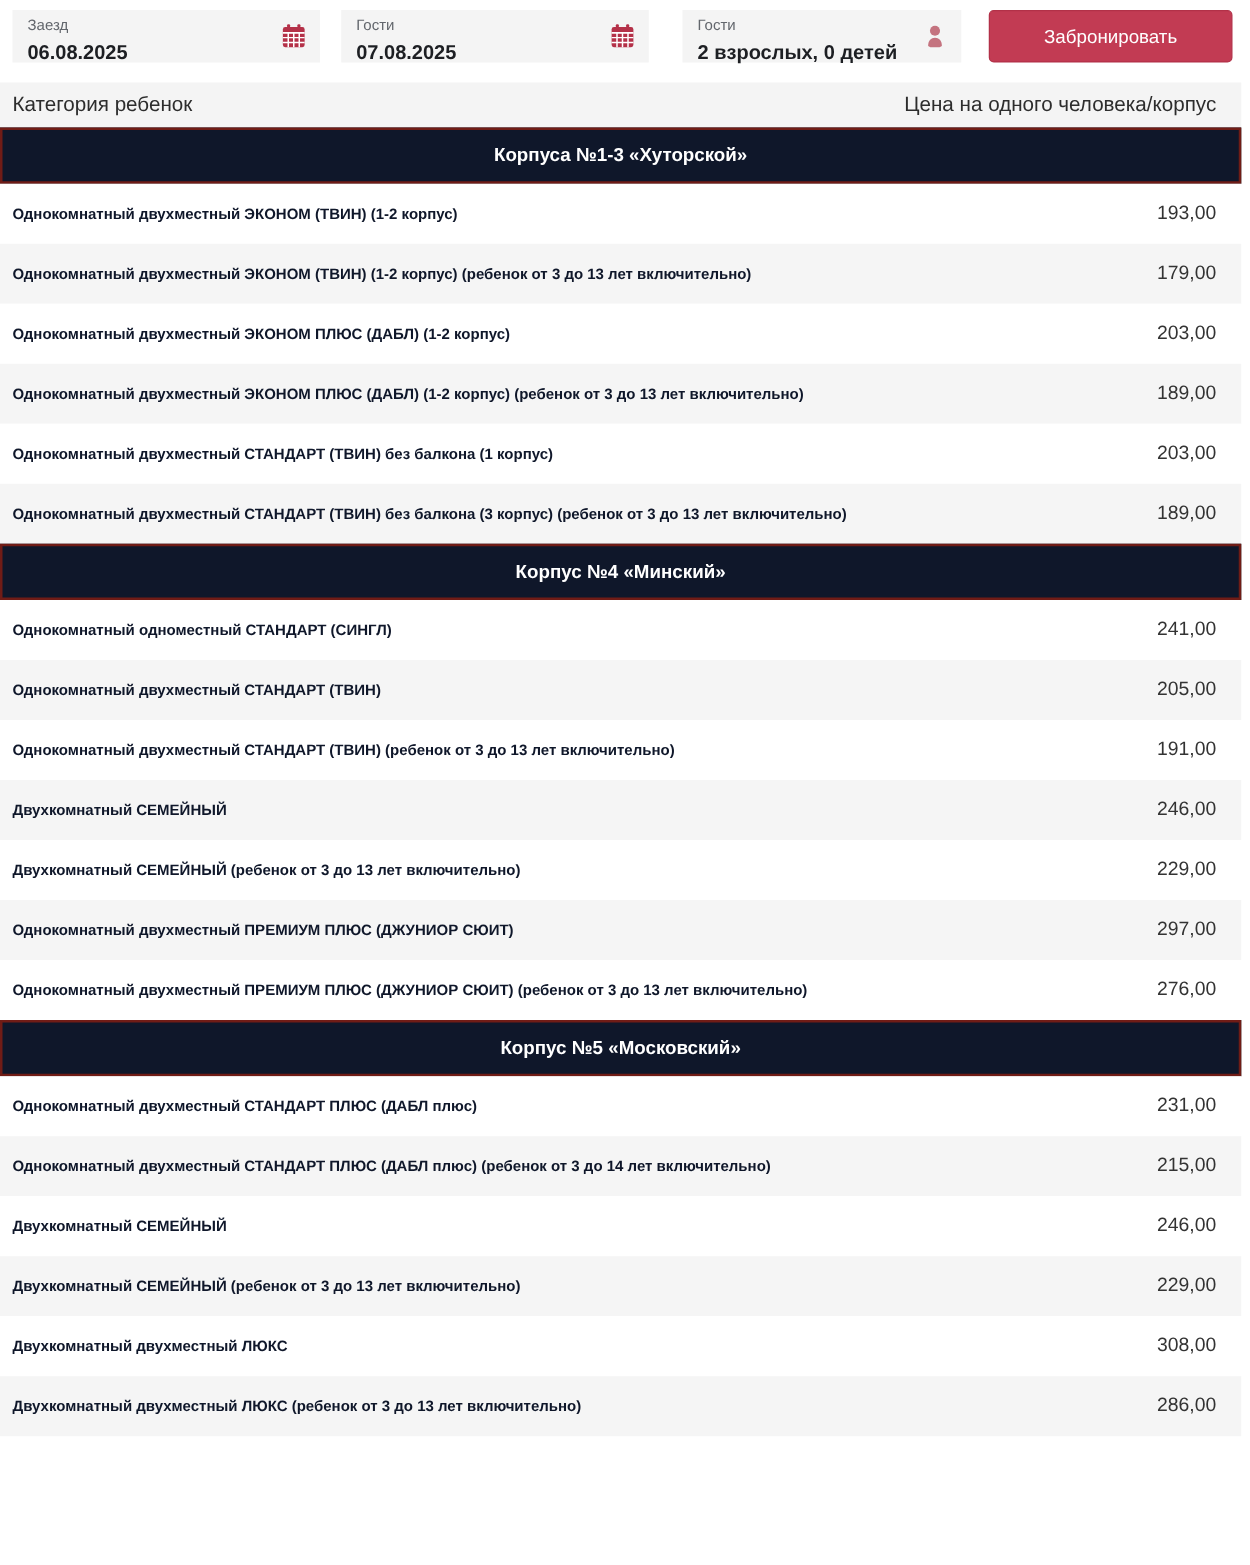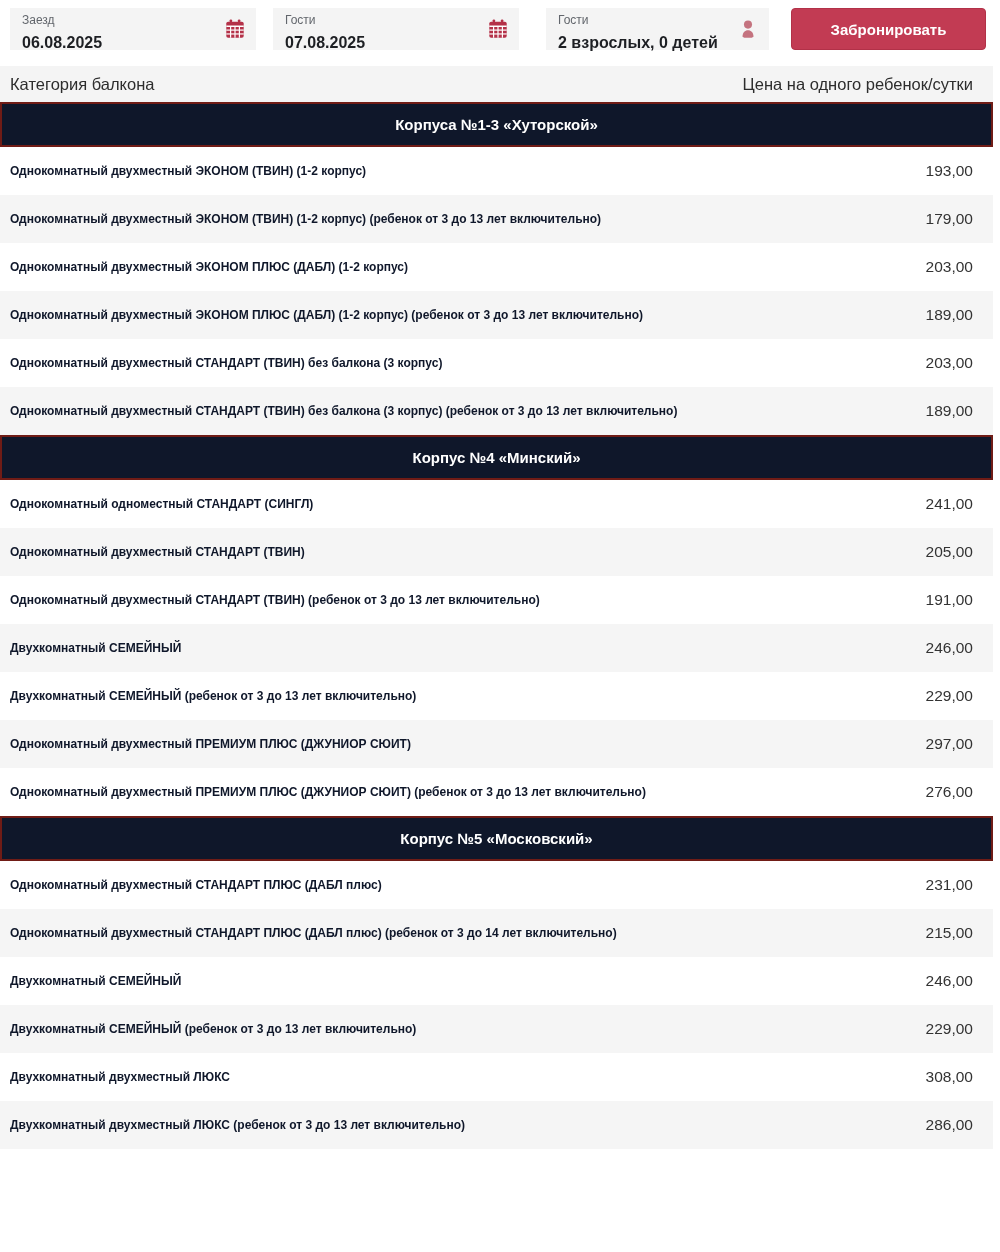--- a/index.html
+++ b/index.html
@@ -55,21 +55,21 @@
   }
   .book-btn {
     width: 195px;
     height: 42px;
     background: #c23b53;
     border: 1px solid #b23148;
     border-radius: 4px;
     color: #ffffff;
     font-family: "Liberation Sans", "DejaVu Sans", sans-serif;
     font-size: 15px;
-    font-weight: 700;
+    font-weight: 400;
     cursor: pointer;
   }
   
   .table-header {
     margin-top: 16px;
     width: 993px;
     height: 36px;
     box-sizing: border-box;
     background: #f4f4f4;
     display: flex;
@@ -167,22 +167,22 @@
         <circle cx="12" cy="7.2" r="4.4" fill="#c4737f"></circle>
         <path d="M6 20.5 C6 15.8 8.6 13.4 12 13.4 C15.4 13.4 18 15.8 18 20.5 L16 21.5 L8 21.5 Z" fill="#c4737f"></path>
       </svg>
     </span>
   </div>
 
   <button class="book-btn">Забронировать</button>
 </div>
 
 <div class="table-header">
-  <span>Категория балкона</span>
-  <span>Цена на одного ребенок/сутки</span>
+  <span>Категория ребенок</span>
+  <span>Цена на одного человека/корпус</span>
 </div>
 
 <div id="sections">
   <div class="section">
     <div class="section-band">
       <span class="band-text">Корпуса №1-3 «Хуторской»</span>
     </div>
     <div class="rows">
   <div class="row">
     <div class="row-name">Однокомнатный двухместный ЭКОНОМ (ТВИН) (1-2 корпус)</div>
@@ -198,21 +198,21 @@
     <div class="row-name">Однокомнатный двухместный ЭКОНОМ ПЛЮС (ДАБЛ) (1-2 корпус)</div>
     <div class="row-price">203,00</div>
   </div>
 
   <div class="row">
     <div class="row-name">Однокомнатный двухместный ЭКОНОМ ПЛЮС (ДАБЛ) (1-2 корпус) (ребенок от 3 до 13 лет включительно)</div>
     <div class="row-price">189,00</div>
   </div>
 
   <div class="row">
-    <div class="row-name">Однокомнатный двухместный СТАНДАРТ (ТВИН) без балкона (3 корпус)</div>
+    <div class="row-name">Однокомнатный двухместный СТАНДАРТ (ТВИН) без балкона (1 корпус)</div>
     <div class="row-price">203,00</div>
   </div>
 
   <div class="row">
     <div class="row-name">Однокомнатный двухместный СТАНДАРТ (ТВИН) без балкона (3 корпус) (ребенок от 3 до 13 лет включительно)</div>
     <div class="row-price">189,00</div>
   </div>
 </div>
   </div>
 

